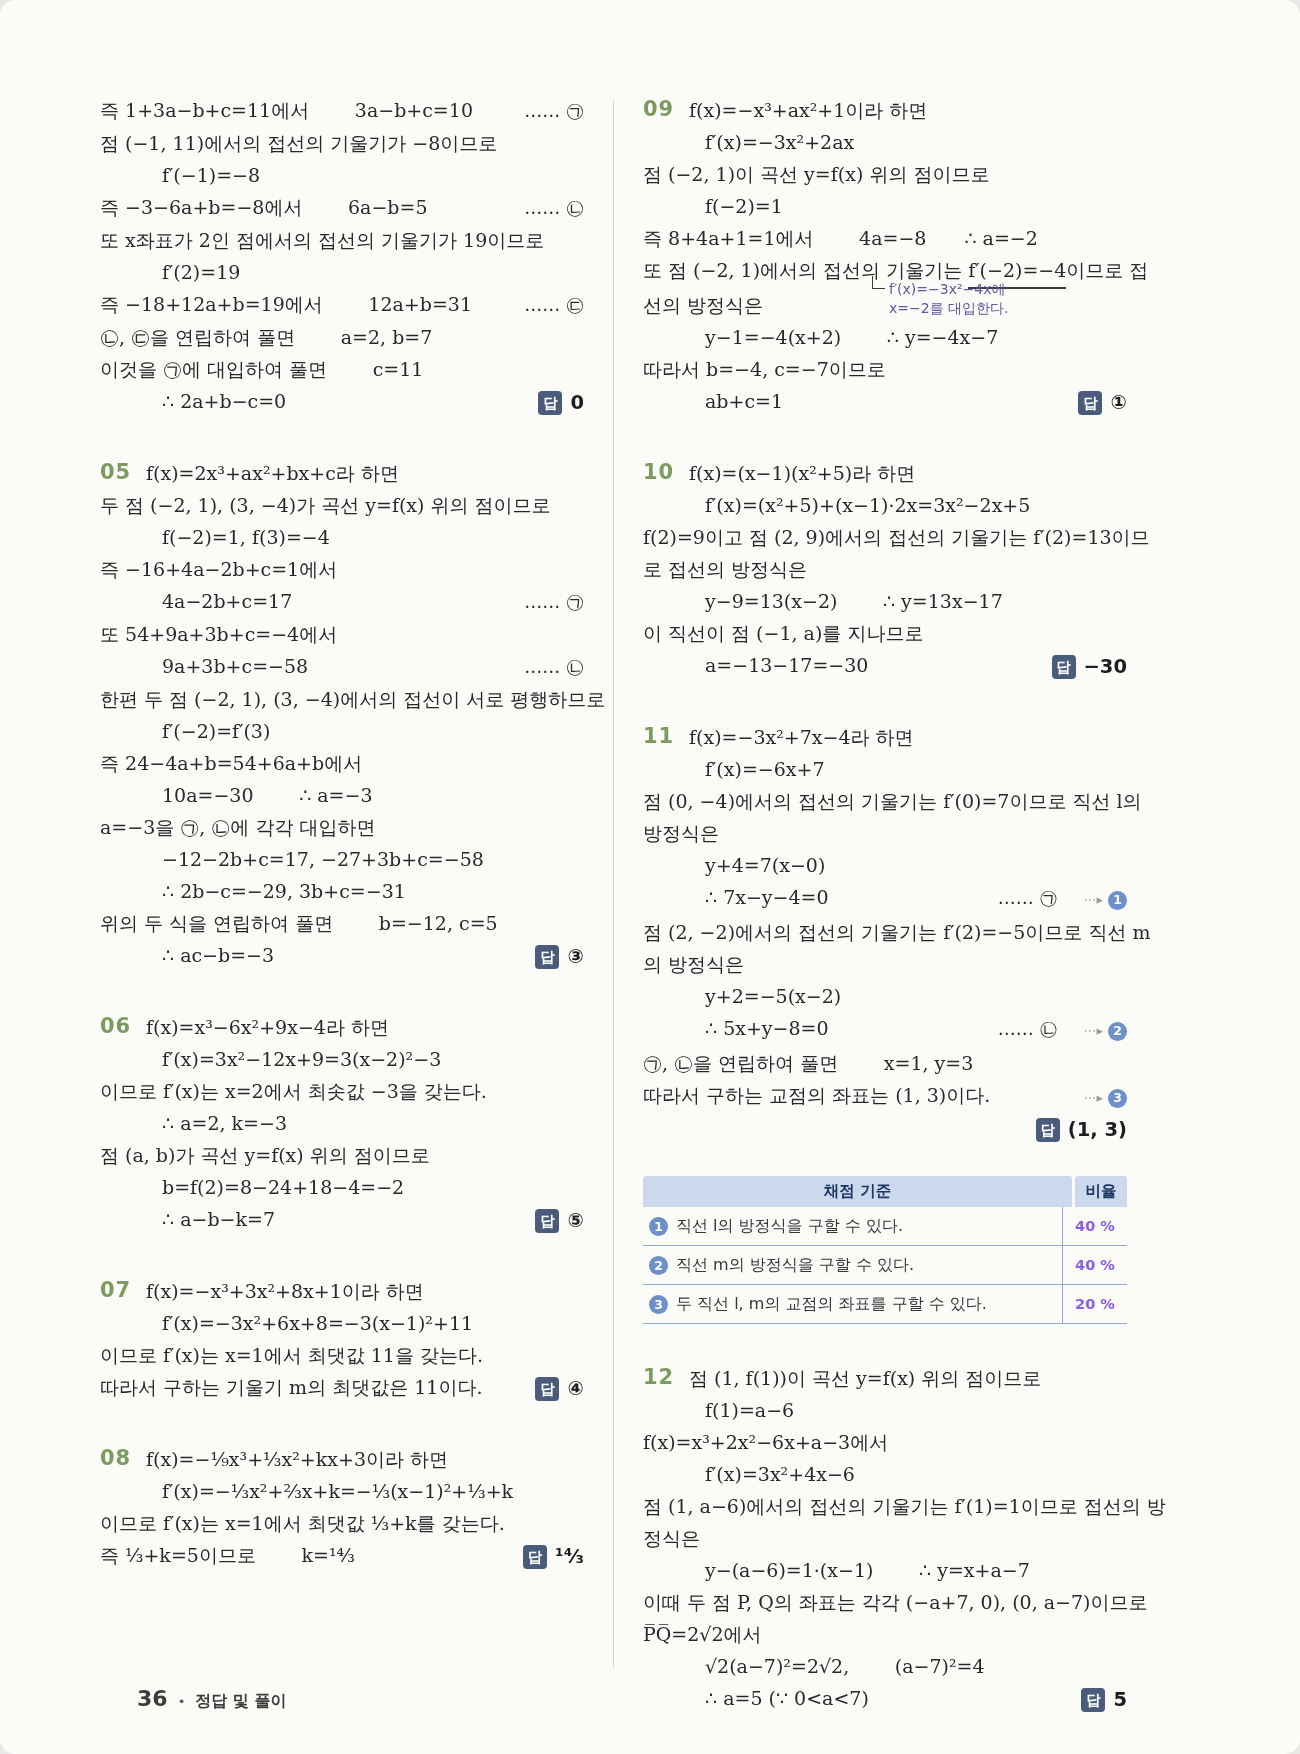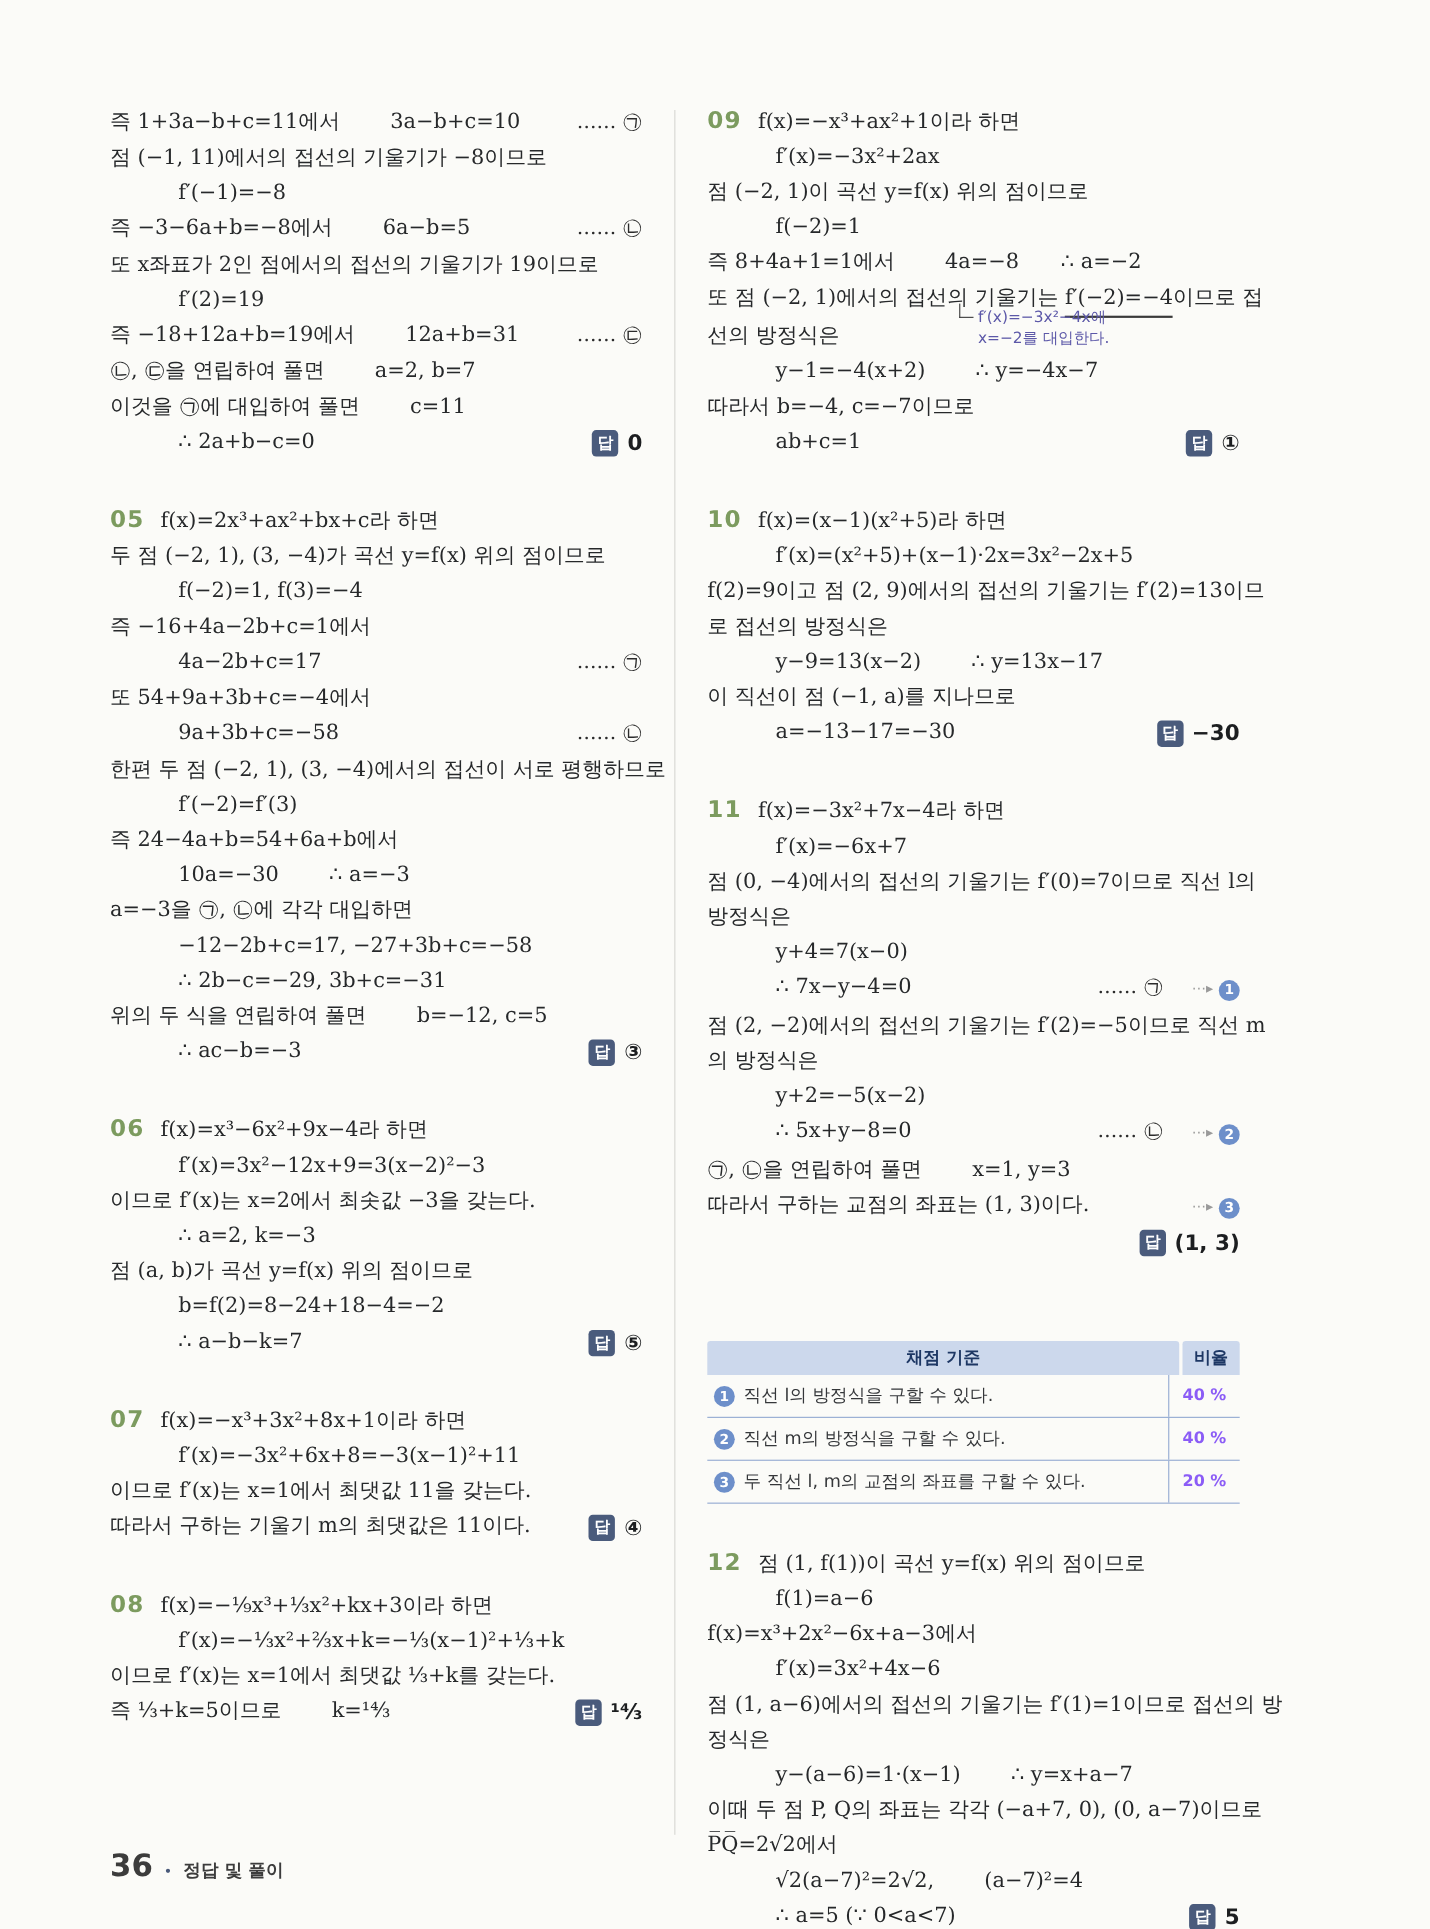--- a/index.html
+++ b/index.html
@@ -1,17 +1,17 @@
 <!DOCTYPE html>
 <html><head>
 <meta charset="utf-8">
 <style>
   html,body{margin:0;padding:0;background:#e8e8e6;}
   .page{position:relative;width:1300px;height:1754px;background:#fbfbf8;
-        font-family:"DejaVu Serif","Liberation Serif",serif;color:#26282a;overflow:hidden;}
+        font-family:"DejaVu Serif","Liberation Serif",serif;color:#26282a;overflow:hidden;border-radius:15px;}
   .content{position:absolute;left:100px;top:94px;display:flex;}
   .col{width:484px;}
   .divider{width:1px;background:#d6d6d2;margin:6px 29px 0 29px;height:1568px;}
   .problem{position:relative;margin-top:38px;}
   .problem:first-child{margin-top:0;}
   .pnum{position:absolute;left:0;top:3px;font-family:"DejaVu Sans","Liberation Sans",sans-serif;
         font-weight:bold;font-size:21px;color:#7c9b5f;letter-spacing:1px;}
   .line{position:relative;display:flex;align-items:baseline;line-height:32px;font-size:19px;}
   .line.first{padding-left:46px;}
   .line.ind1{padding-left:62px;}
@@ -30,30 +30,30 @@
             color:#fff;font-family:"DejaVu Sans","Liberation Sans",sans-serif;font-size:14.5px;
             font-weight:bold;align-items:center;justify-content:center;}
   .ansv{font-weight:bold;font-size:19.5px;font-family:"DejaVu Sans","Liberation Sans",sans-serif;color:#1c1e20;}
   .note{position:absolute;left:246px;top:-9px;font-family:"DejaVu Sans","Liberation Sans",sans-serif;
         font-size:14px;line-height:19px;color:#5c58a8;white-space:nowrap;z-index:2;}
   .note::before{content:"";position:absolute;left:-17px;top:-4px;width:12px;height:12px;
         border-left:1.5px solid #3a3a3a;border-bottom:1.5px solid #3a3a3a;}
   .rubric{margin-top:30px;font-family:"DejaVu Sans","Liberation Sans",sans-serif;}
   .r-head{display:flex;gap:3px;}
   .r-ht,.r-hp{background:#ccd8ec;color:#1d3764;font-weight:bold;font-size:15.5px;
-        text-align:center;line-height:31px;border-radius:3px 3px 0 0;margin-top:43px;}
+        text-align:center;line-height:31px;border-radius:3px 3px 0 0;}
   .r-ht{flex:1;}
   .r-hp{width:52px;}
   .r-row{display:flex;border-bottom:1px solid #92a9d1;align-items:stretch;height:38px;}
   .r-text{flex:1;font-size:16px;color:#35373a;display:flex;align-items:center;gap:8px;padding-left:6px;}
   .r-pct{width:64px;border-left:1px solid #92a9d1;display:flex;align-items:center;justify-content:center;
         font-size:14.5px;font-weight:bold;color:#8b5cf6;margin-left:3px;}
   .footer{position:absolute;left:100px;bottom:42px;display:flex;align-items:baseline;gap:10px;
         font-family:"DejaVu Sans","Liberation Sans",sans-serif;}
-  .fpage{font-size:28px;font-weight:bold;color:#3c3c3c;}
+  .fpage{font-size:22px;font-weight:bold;color:#3c3c3c;margin-left:37px;}
   .fdot{color:#49597a;font-size:13px;}
   .flabel{font-size:16px;font-weight:bold;color:#3c3c3c;margin-top:43px;}
 </style>
 </head>
 <body>
 
 <div class="page">
   <div class="content">
     <div class="col">
         <div class="problem">

